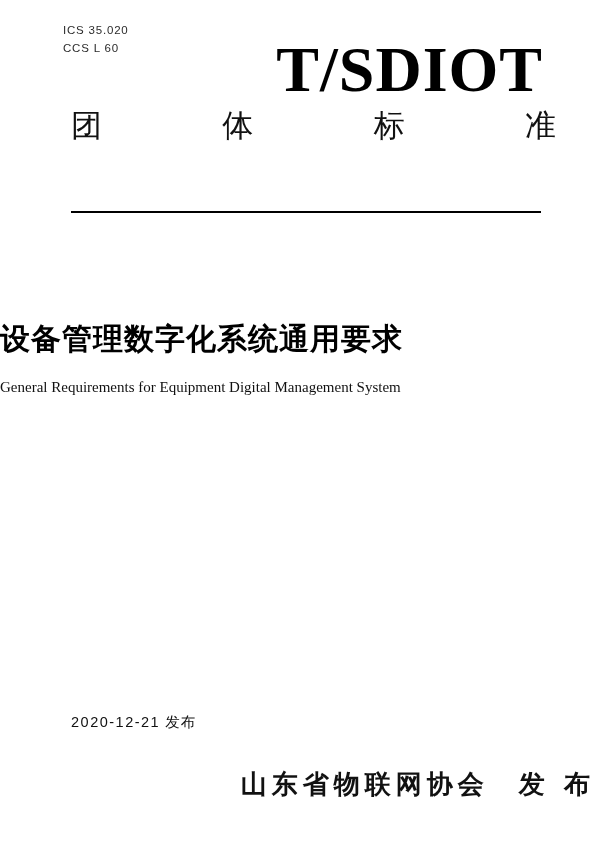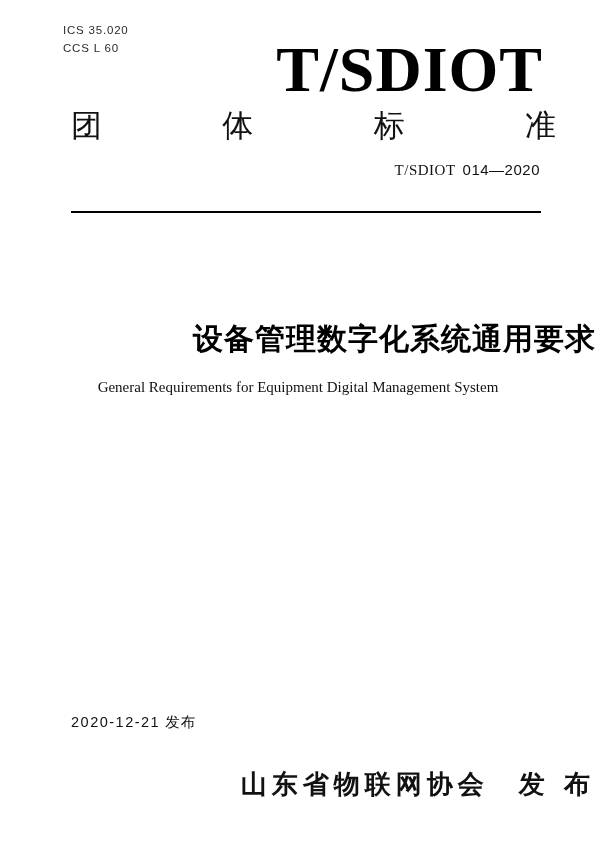--- a/index.html
+++ b/index.html
@@ -75,33 +75,32 @@
     right: 55px;
     top: 211px;
     border-top: 2px solid #000000;
     height: 0;
   }
   .title-cn {
     position: absolute;
     left: 0;
     right: 0;
     top: 320px;
-    text-align: right;
+    text-align: left;
     font-size: 30px;
     line-height: 38px;
     font-weight: bold;
     letter-spacing: 1px;
     color: #000000;
   }
   .title-en {
     position: absolute;
     left: 0;
     right: 0;
     top: 377px;
-    text-align: center;
     font-family: "Liberation Serif", serif;
     font-size: 15px;
     line-height: 20px;
     color: #111111;
   }
   .dates-row {
     position: absolute;
     left: 71px;
     right: 50px;
     top: 713px;
@@ -141,23 +140,20 @@
 
   <div class="org-logo">T/SDIOT</div>
 
   <div class="standard-type">
     <span>团</span>
     <span>体</span>
     <span>标</span>
     <span>准</span>
   </div>
 
-  <div class="standard-number">
-    <span class="prefix">T/SDIOT</span><span class="code">014—2020</span>
-  </div>
 
   <div class="divider"></div>
 
   <div class="title-cn">设备管理数字化系统通用要求</div>
 
   <div class="title-en">General Requirements for Equipment Digital Management System</div>
 
   <div class="dates-row">
     <div>
       <span class="date-num">2020-12-21</span><span class="date-label">发布</span>

